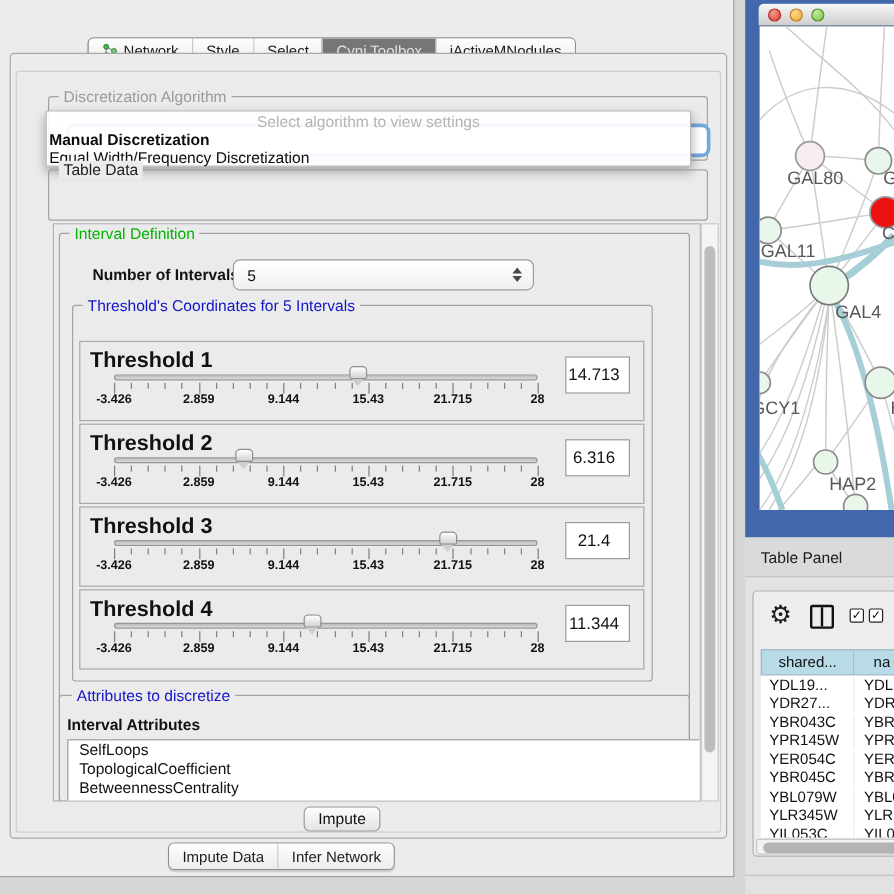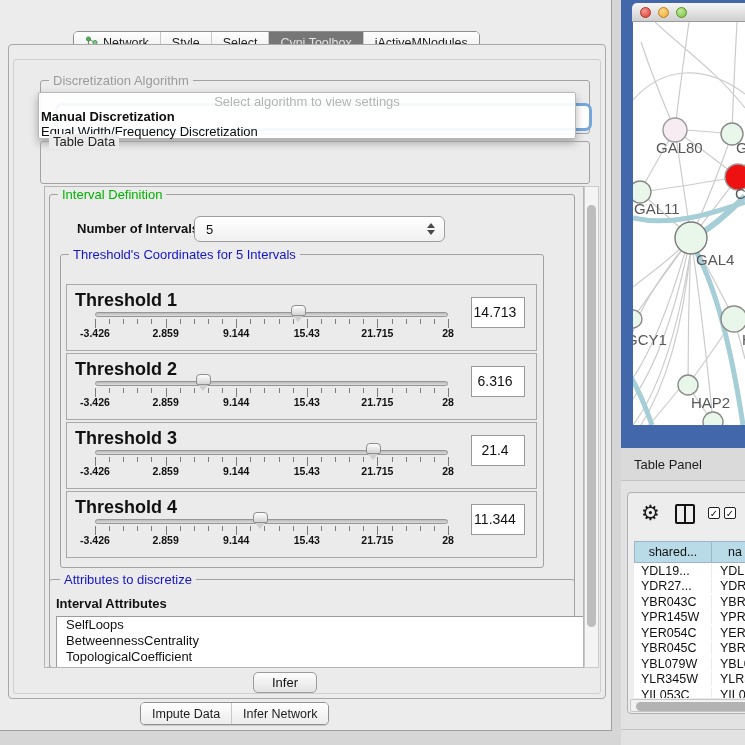--- a/index.html
+++ b/index.html
@@ -351,34 +351,34 @@
           </div>
       </div>
     </div>
 
     <div id="attr-group" class="groupbox">
       <span class="grouplabel blue" style="left:10px;">Attributes to discretize</span>
       <span id="attr-title">Interval Attributes</span>
       <div id="attr-list">
         <div id="attr-items">
             <div class="row">SelfLoops</div>
+            <div class="row">TopologicalCoefficient</div>
             <div class="row">BetweennessCentrality</div>
-            <div class="row">TopologicalCoefficient</div>
           </div>
         <div id="attr-vscroll">
             <div class="thumb"></div>
           </div>
       </div>
     </div>
   </div>
   <div id="cp-vscroll">
       <div class="thumb"></div>
     </div>
 
-  <div id="apply-btn">Infer</div>
+  <div id="apply-btn">Impute</div>
 
   <div id="bottom-tabs" class="tabstrip">
       <div class="seg">
         <span>Impute Data</span>
       </div>
       <div class="seg">
         <span>Infer Network</span>
       </div>
     </div>
 </div>

